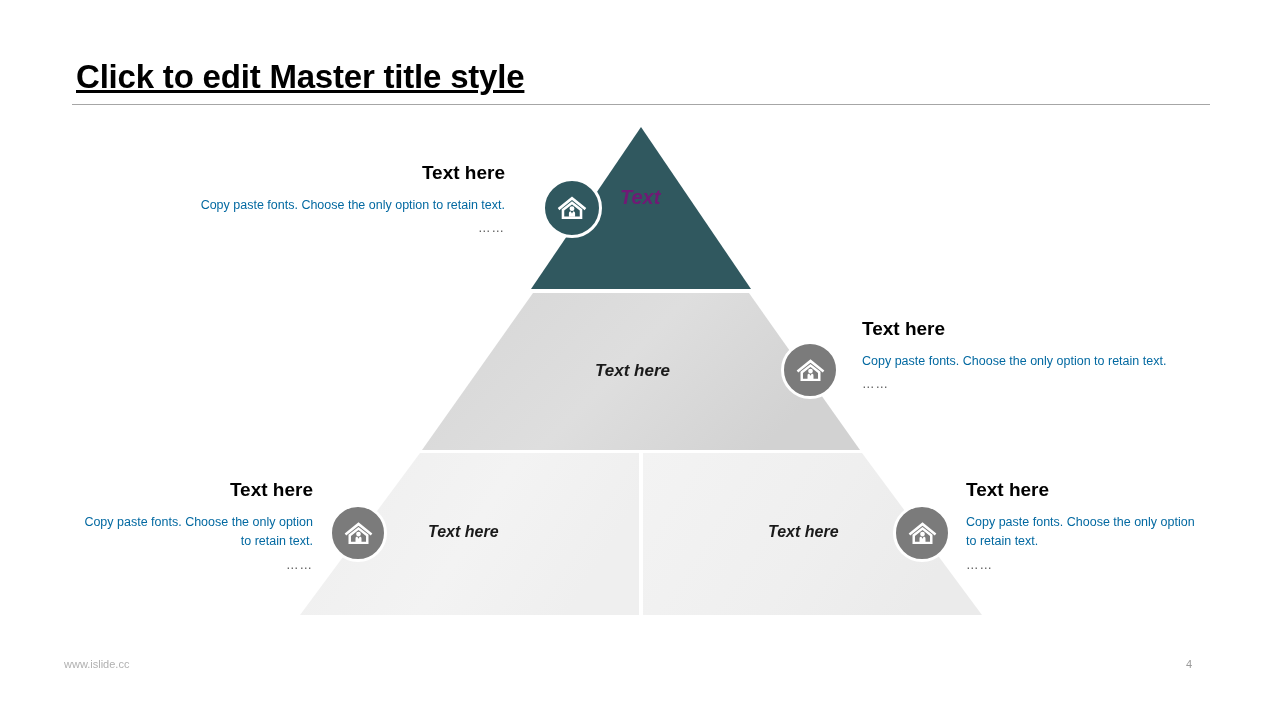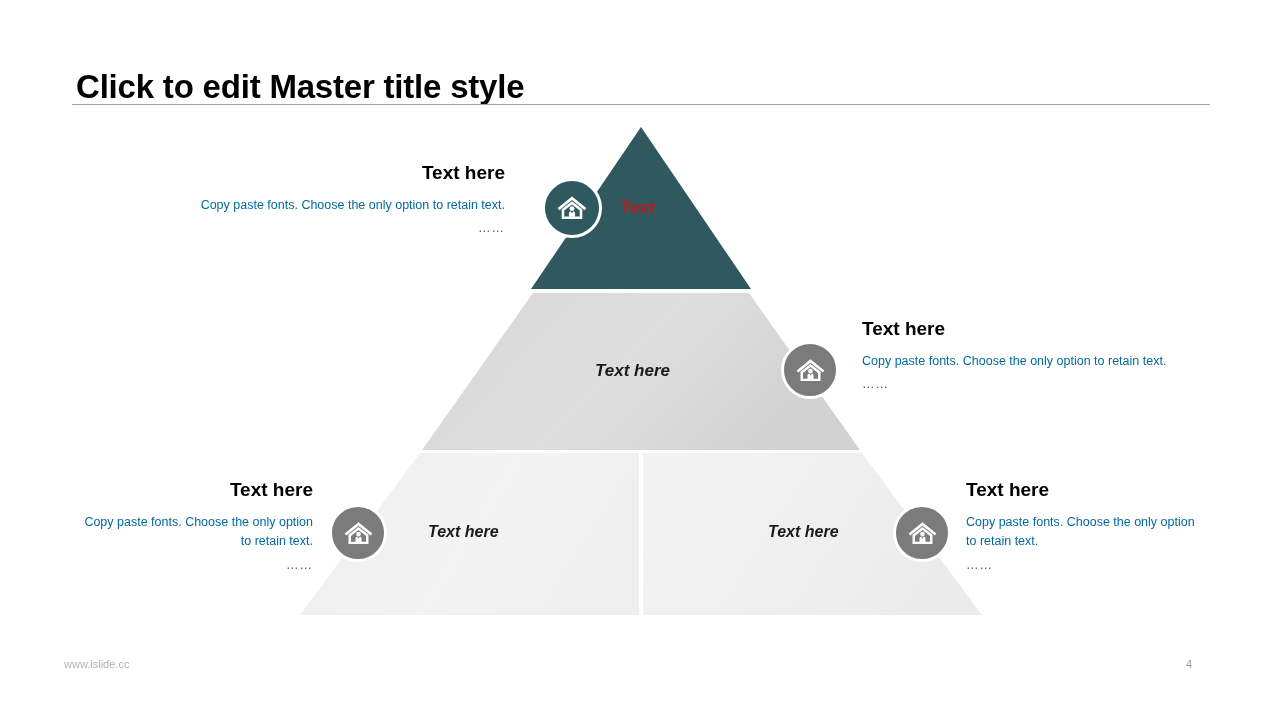--- a/index.html
+++ b/index.html
@@ -13,26 +13,27 @@
     position: relative;
     overflow: hidden;
     font-family: "Liberation Sans", sans-serif;
     -webkit-font-smoothing: antialiased;
   }
 
   
   .slide-title {
     position: absolute;
     left: 76px;
-    top: 68px;
+    top: 58px;
     font-size: 33px;
     font-weight: bold;
     color: #000000;
     letter-spacing: -0.2px;
     white-space: nowrap;
+    text-decoration: underline;
   }
   .title-rule {
     position: absolute;
     left: 72px;
     top: 104px;
     width: 1138px;
     height: 1px;
     background: #a6a6a6;
   }
 
@@ -49,23 +50,23 @@
 
   
   .tier-label {
     position: absolute;
     font-style: italic;
     font-weight: bold;
     white-space: nowrap;
   }
   .tier-label.t1 {
     left: 620px;
-    top: 198px;
-    font-size: 17px;
-    color: #b91c1c;
+    top: 186px;
+    font-size: 20px;
+    color: #701a75;
   }
   .tier-label.t2 {
     left: 595px;
     top: 361px;
     font-size: 17px;
     color: #1a1a1a;
   }
   .tier-label.t3l {
     left: 428px;
     top: 523px;

